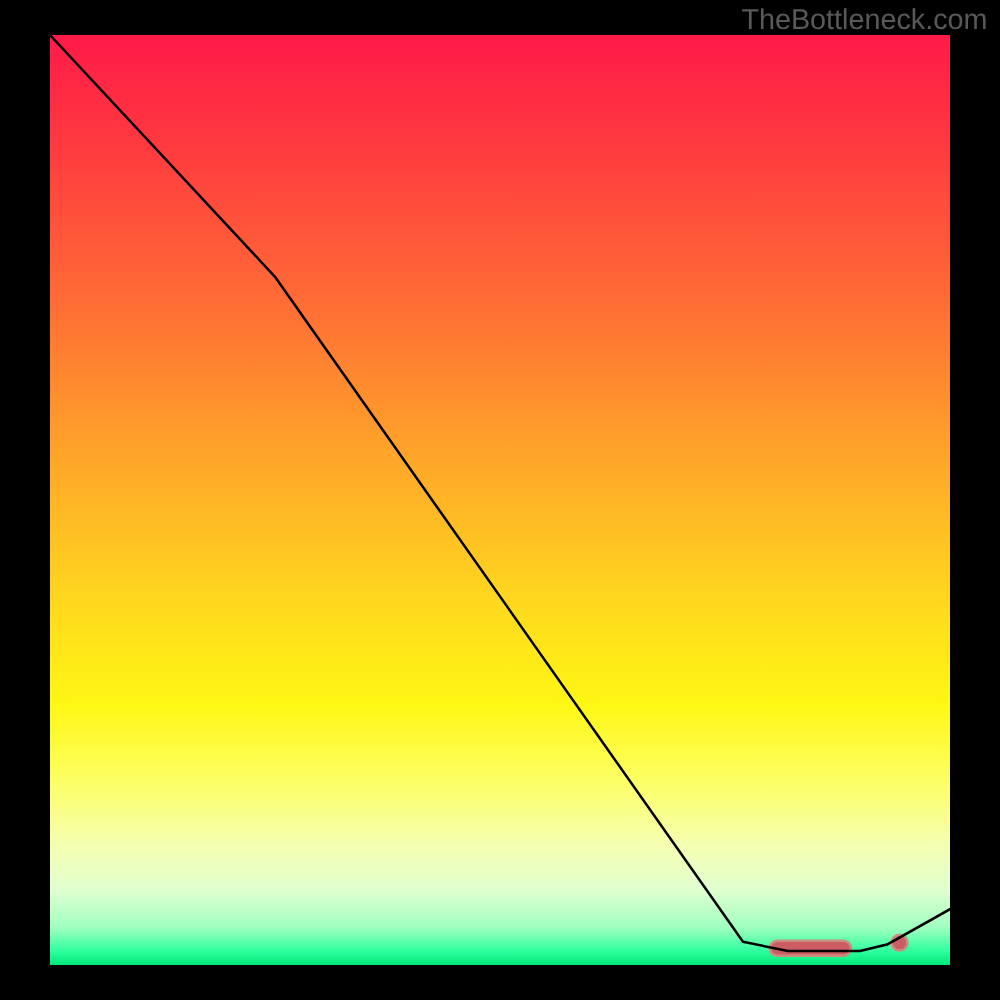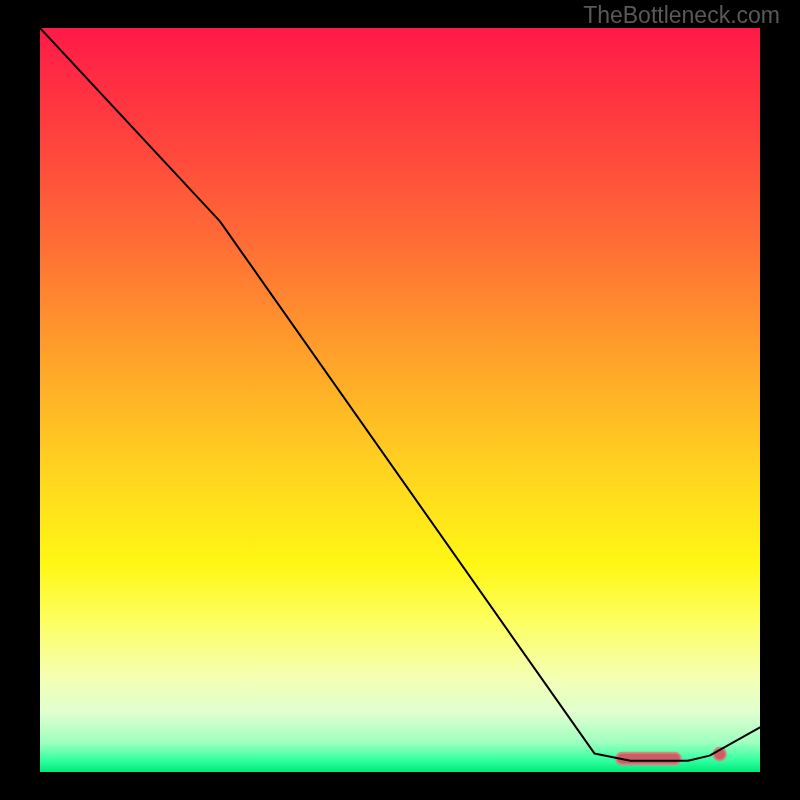--- a/index.html
+++ b/index.html
@@ -12,21 +12,21 @@
     font-family: Arial, Helvetica, sans-serif;
   }
   .frame {
     position: relative;
     width: 800px;
     height: 800px;
   }
   .attribution {
     position: absolute;
     top: 2px;
-    right: 20px;
+    right: 10px;
     font-size: 23px;
     font-weight: 500;
     color: #595959;
     letter-spacing: 0px;
   }
   .plot-area {
     position: absolute;
     left: 40px;
     top: 28px;
     width: 720px;

